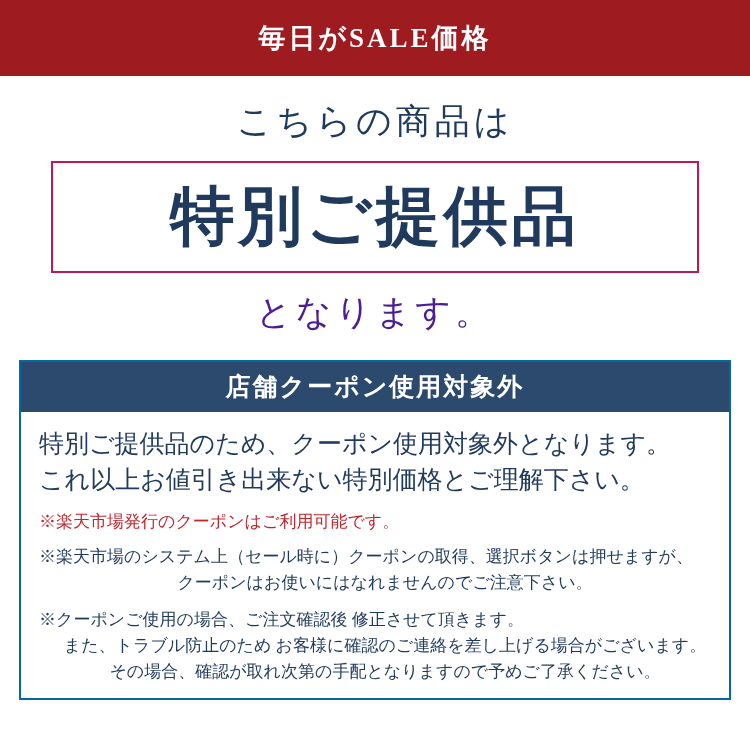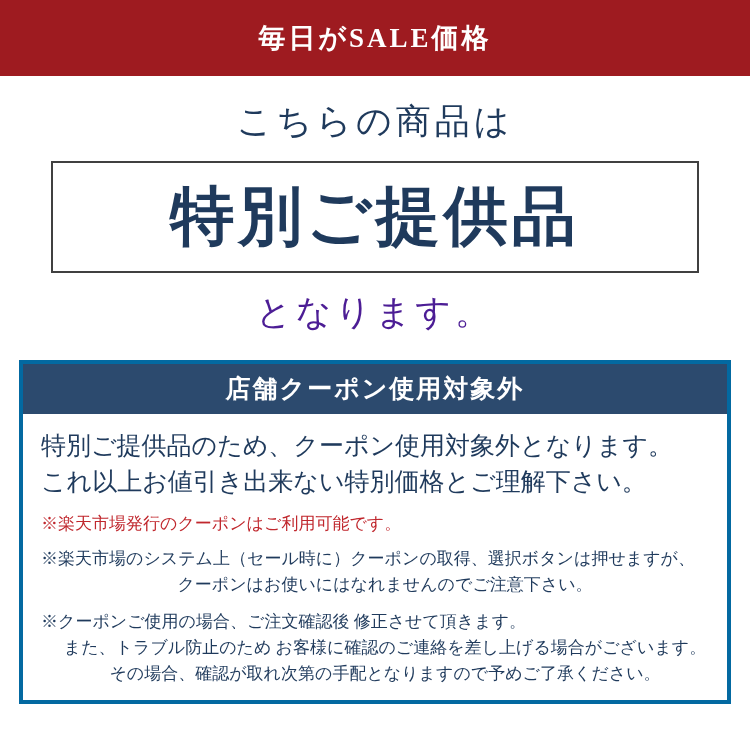--- a/index.html
+++ b/index.html
@@ -47,21 +47,21 @@
     font-size: 35px;
     color: #1f3a5c;
     letter-spacing: 4px;
     font-weight: normal;
   }
 
   .boxed-title {
     margin: 16px auto 0 auto;
     width: 648px;
     height: 112px;
-    border: 2px solid #404040;
+    border: 2px solid #be185d;
     box-sizing: border-box;
     display: flex;
     align-items: center;
     justify-content: center;
   }
   .boxed-title-text {
     font-size: 64px;
     color: #1f3a5c;
     font-weight: bold;
     letter-spacing: 4px;
@@ -72,21 +72,21 @@
     margin-top: 16px;
     font-size: 35px;
     color: #4c1d95;
     letter-spacing: 4px;
   }
 
   
   .panel {
     margin: 24px auto 6px auto;
     width: 712px;
-    border: 4px solid #0369a1;
+    border: 2px solid #0369a1;
     box-sizing: border-box;
     background: #ffffff;
   }
   .panel-header {
     background: #2c4a6e;
     color: #ffffff;
     text-align: center;
     font-size: 25px;
     font-weight: bold;
     letter-spacing: 2px;

